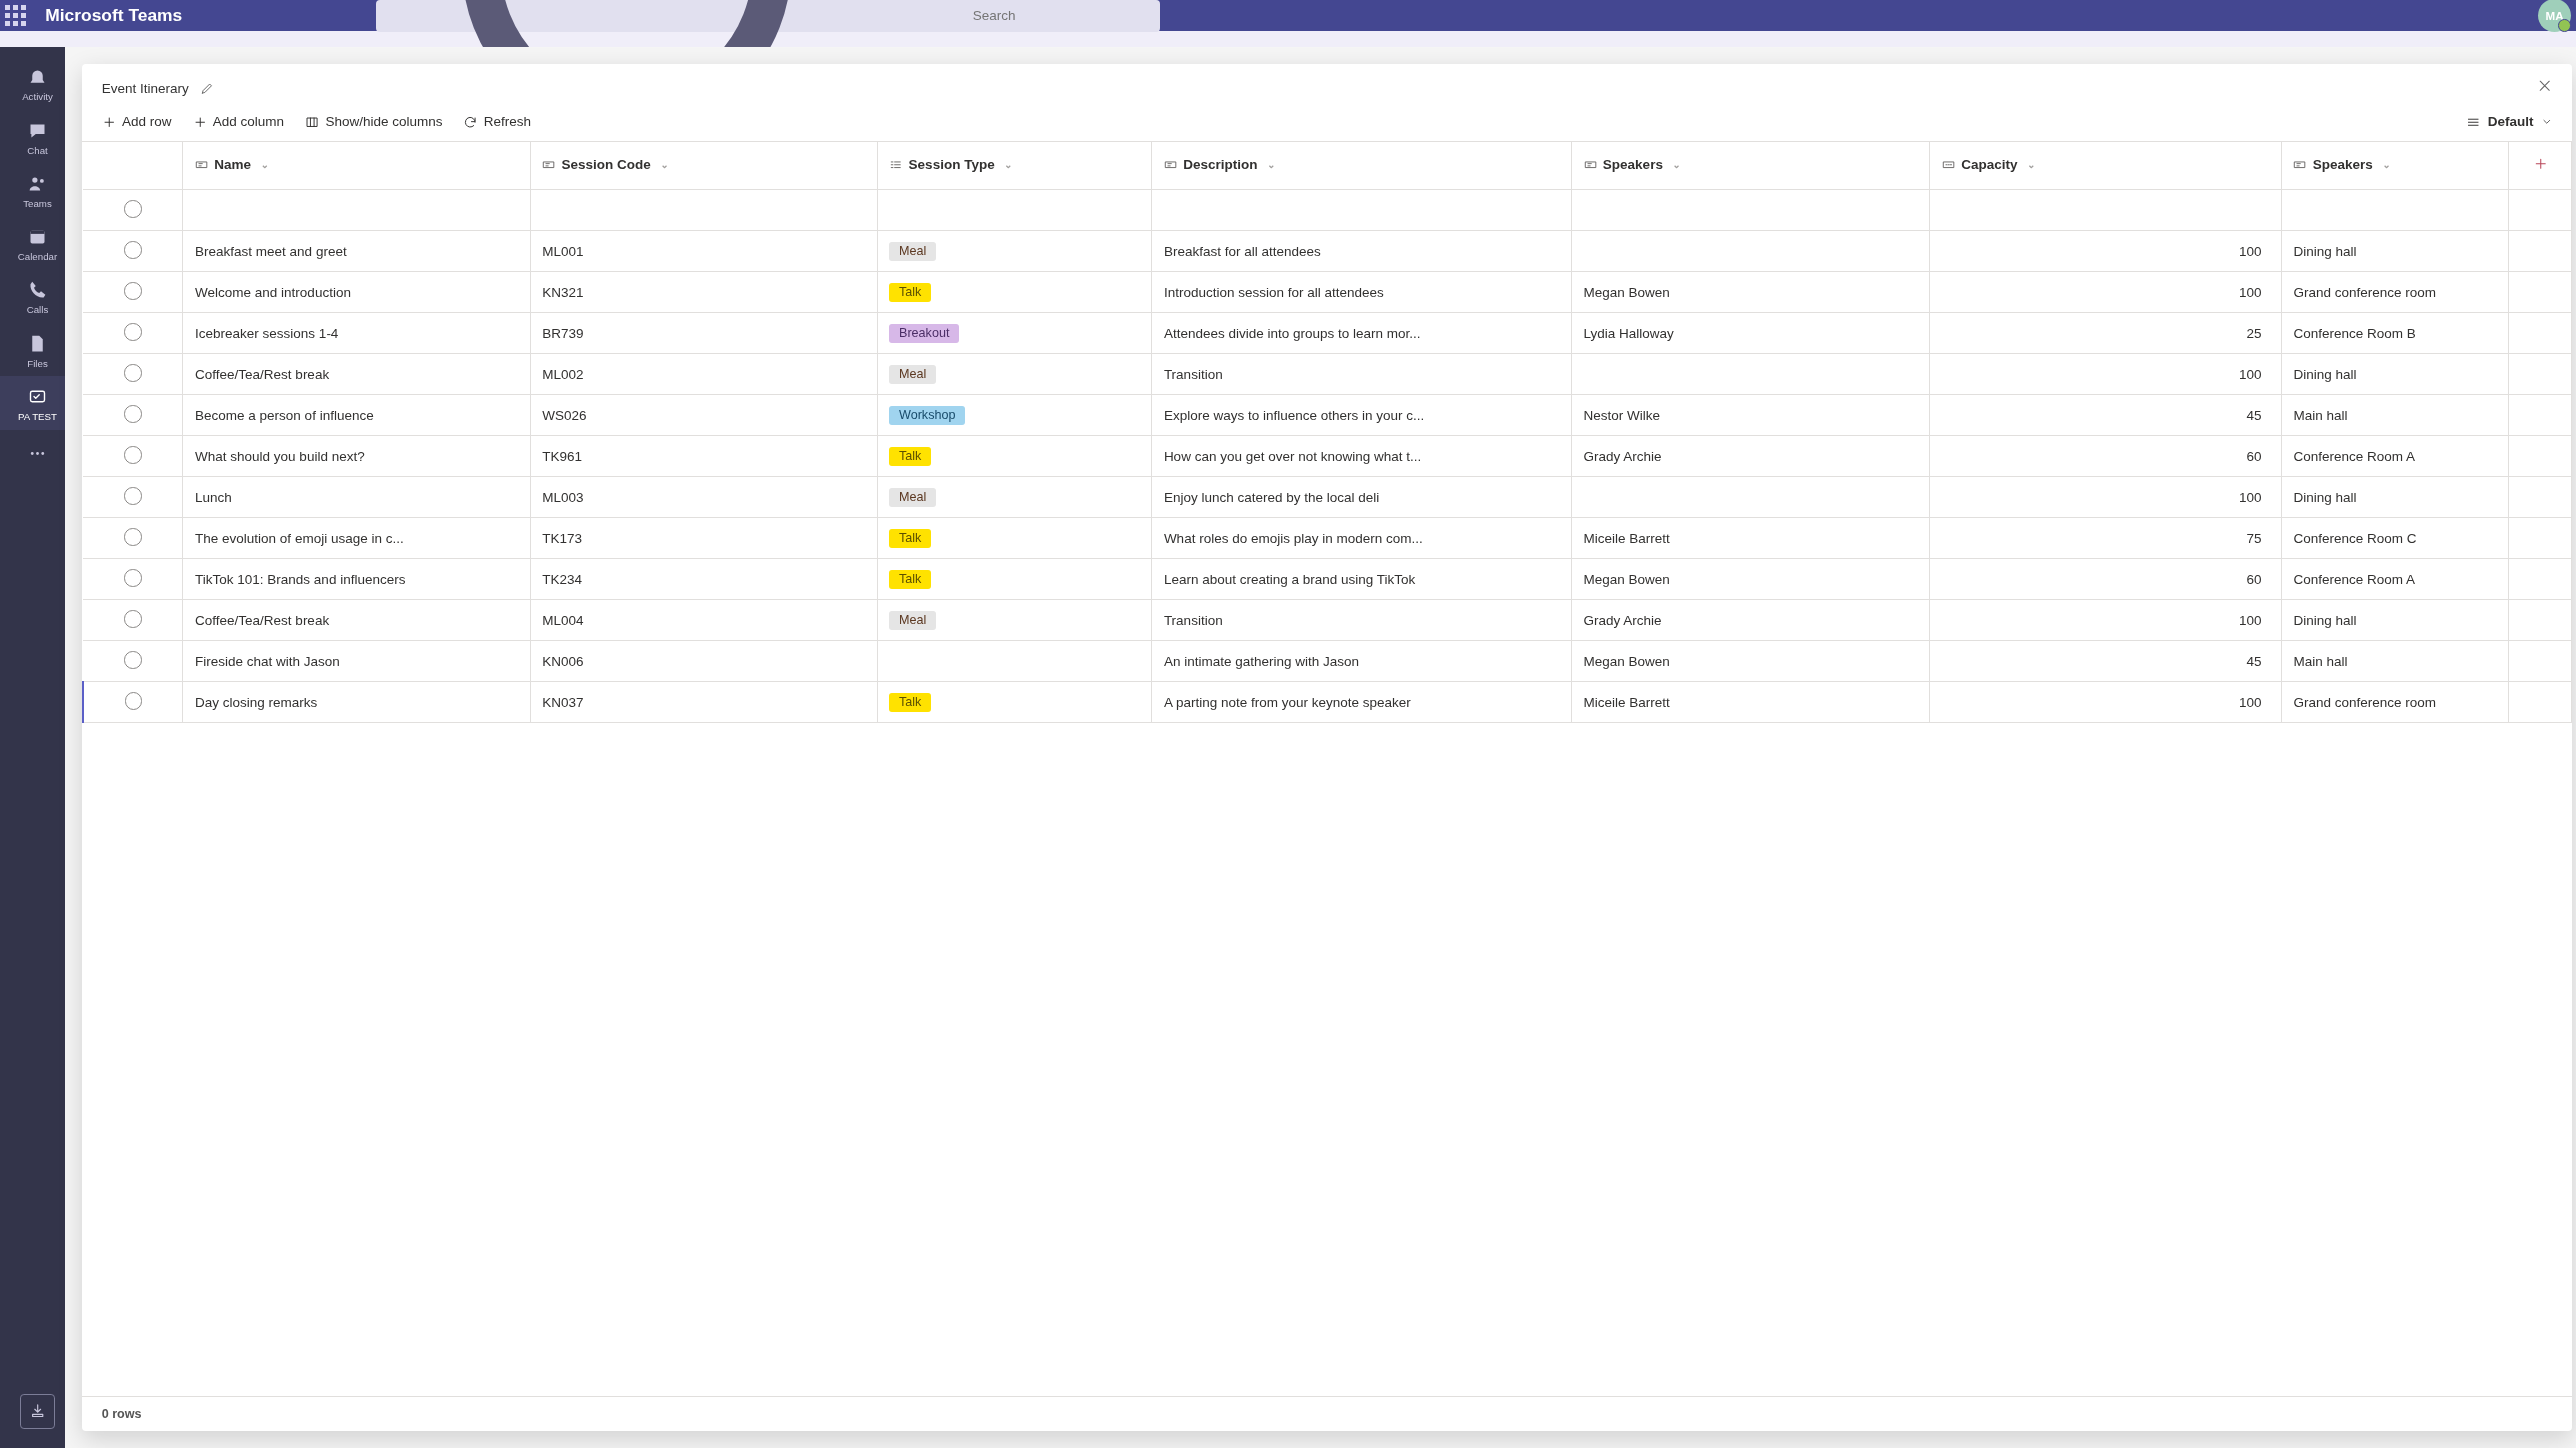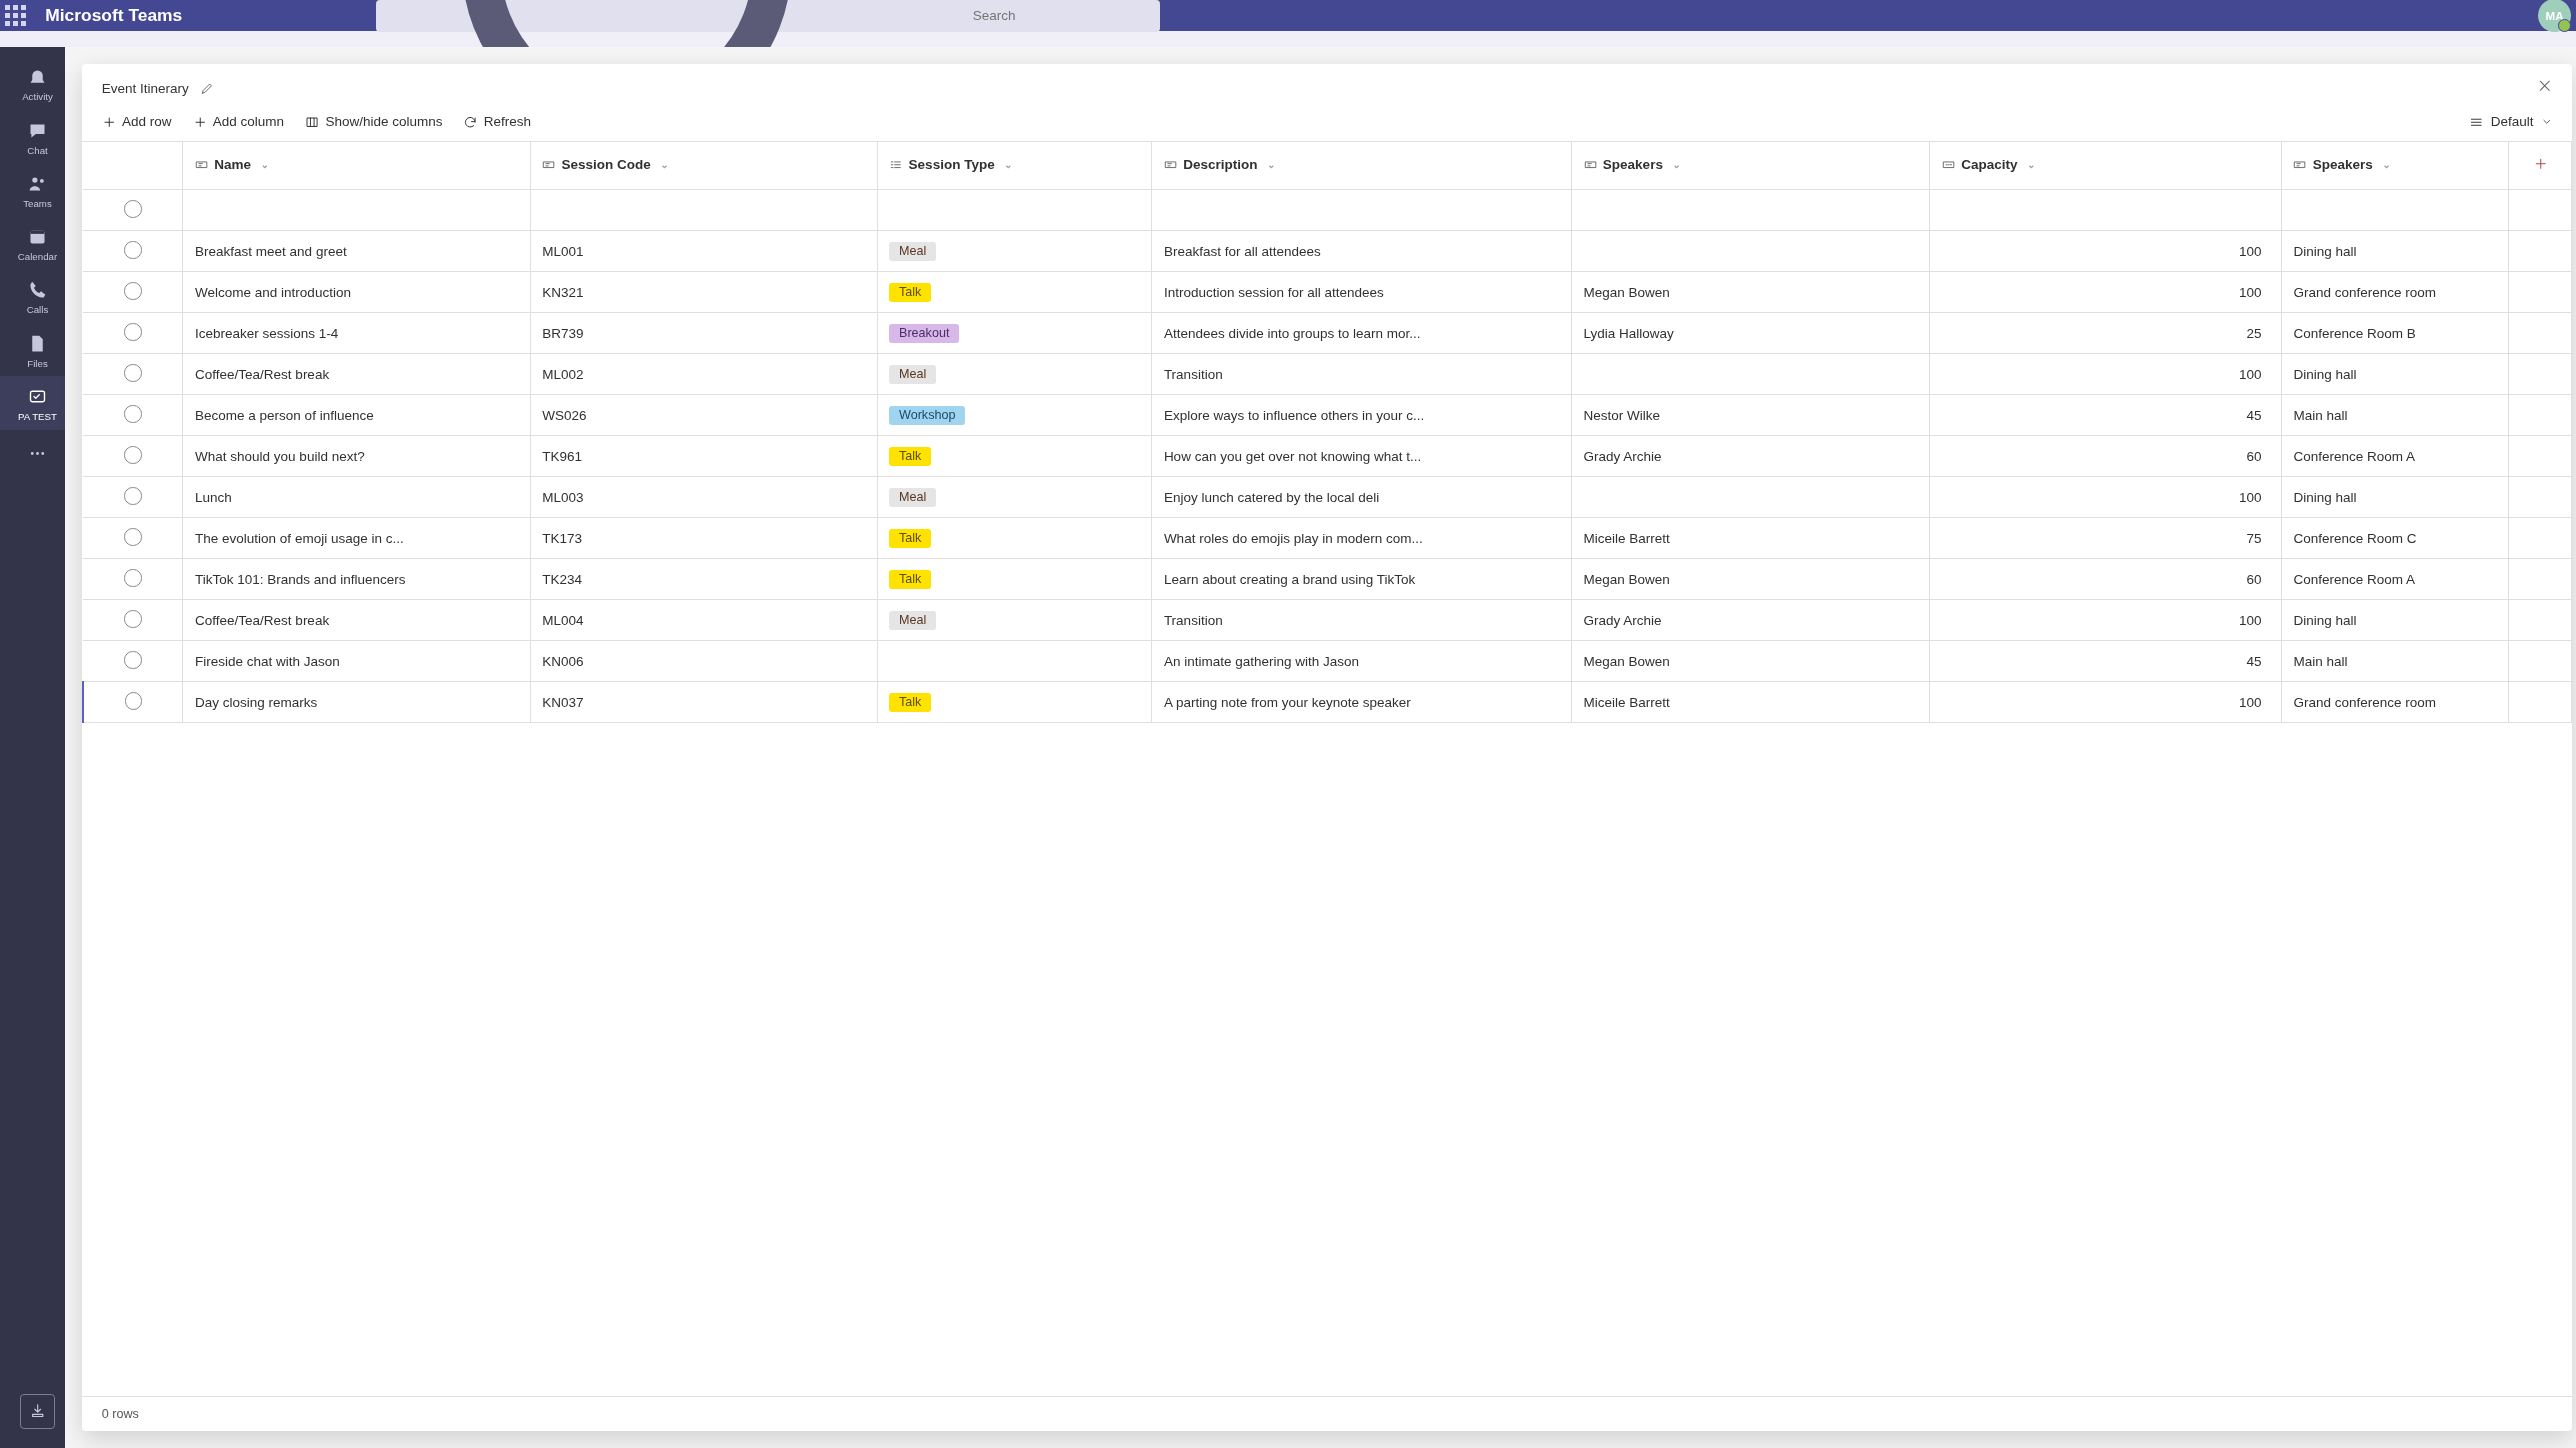--- a/index.html
+++ b/index.html
@@ -30,21 +30,21 @@
 .modal { position: absolute; inset: 17.4px 3.9px 17.4px 17.4px; background: #fff; border-radius: 3.9px; box-shadow: 0 7.7px 25px rgba(0,0,0,0.15); display: flex; flex-direction: column; overflow: hidden; }
 
 .panel-header { display: flex; align-items: center; padding: 13.5px 19.3px 9.7px 19.3px; gap: 11.6px; }
 .panel-title { font-size: 13.5px; font-weight: 400; color: #333; }
 .edit-icon { color: #666; cursor: pointer; }
 .close-icon { margin-left: auto; color: #666; cursor: pointer; font-size: 17.4px; }
 
 .toolbar { display: flex; align-items: center; padding: 5.8px 19.3px 11.6px; gap: 21px; border-bottom: 1px solid #e1dfdd; }
 .tbtn { display: flex; align-items: center; gap: 5.8px; color: #323130; font-size: 13.5px; cursor: pointer; }
 .tbtn svg, .tbtn .ti { width: 14.5px; height: 14.5px; }
-.view-switch { margin-left: auto; display: flex; align-items: center; gap: 7.7px; color: #323130; cursor: pointer; }
+.view-switch { margin-left: auto; display: flex; align-items: center; gap: 7.7px; color: #323130; cursor: pointer; font-weight: bold; }
 
 .grid-wrap { flex: 1; overflow: auto; }
 table { width: 100%; border-collapse: collapse; table-layout: fixed; }
 th, td { border-right: 1px solid #e1dfdd; border-bottom: 1px solid #e1dfdd; padding: 0 11.6px; text-align: left; white-space: nowrap; overflow: hidden; text-overflow: ellipsis; }
 thead th { height: 48px; font-weight: 700; font-size: 13.5px; color: #323130; background: #fff; position: sticky; top: 0; }
 thead th .sort { color: #a19f9d; font-size: 9.7px; margin-left: 3.9px; }
 .col-icon { display: inline-flex; align-items: center; gap: 5.8px; }
 .col-icon svg { width: 13.5px; height: 13.5px; color: #605e5c; }
 tbody tr td { height: 41px; font-size: 13.5px; color: #323130; }
 tbody tr.filter-row td { height: 41px; }
@@ -55,21 +55,21 @@
 .add-col { width: 44px; text-align: center; color: #c55; }
 
 .pill { display: inline-block; padding: 2.9px 9.7px; border-radius: 2.9px; font-size: 12.6px; }
 .pill-Meal { background: #e5e5e5; color: #5b3720; }
 .pill-Talk { background: #ffe200; color: #5b4f00; }
 .pill-Breakout { background: #d7b8e8; color: #4b2e66; }
 .pill-Workshop { background: #a0d4ef; color: #184b6a; }
 
 .cap-cell { text-align: right; padding-right: 19.3px; }
 
-.footer { border-top: 1px solid #e1dfdd; padding: 9.7px 19.3px; font-size: 12.6px; color: #555; }
+.footer { border-top: 1px solid #e1dfdd; padding: 9.7px 19.3px; font-size: 12.6px; color: #555; font-weight: bold; }
 
 
 svg { stroke: currentColor; fill: none; stroke-width: 1.6; stroke-linecap: round; stroke-linejoin: round; }
 </style>
 </head>
 <body>
 
 <div class="topbar">
   <div class="waffle">
     <span></span>

